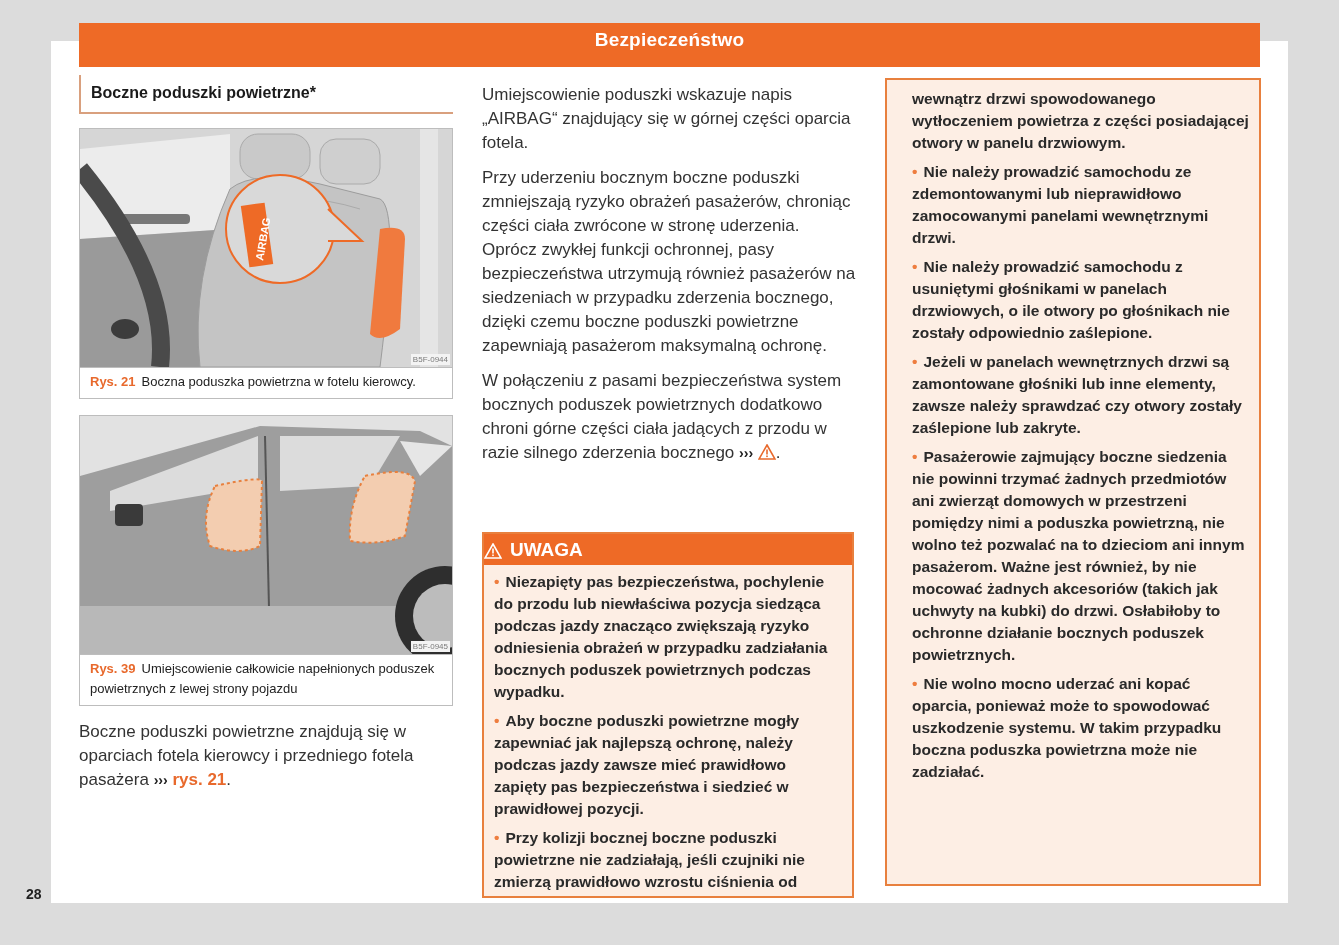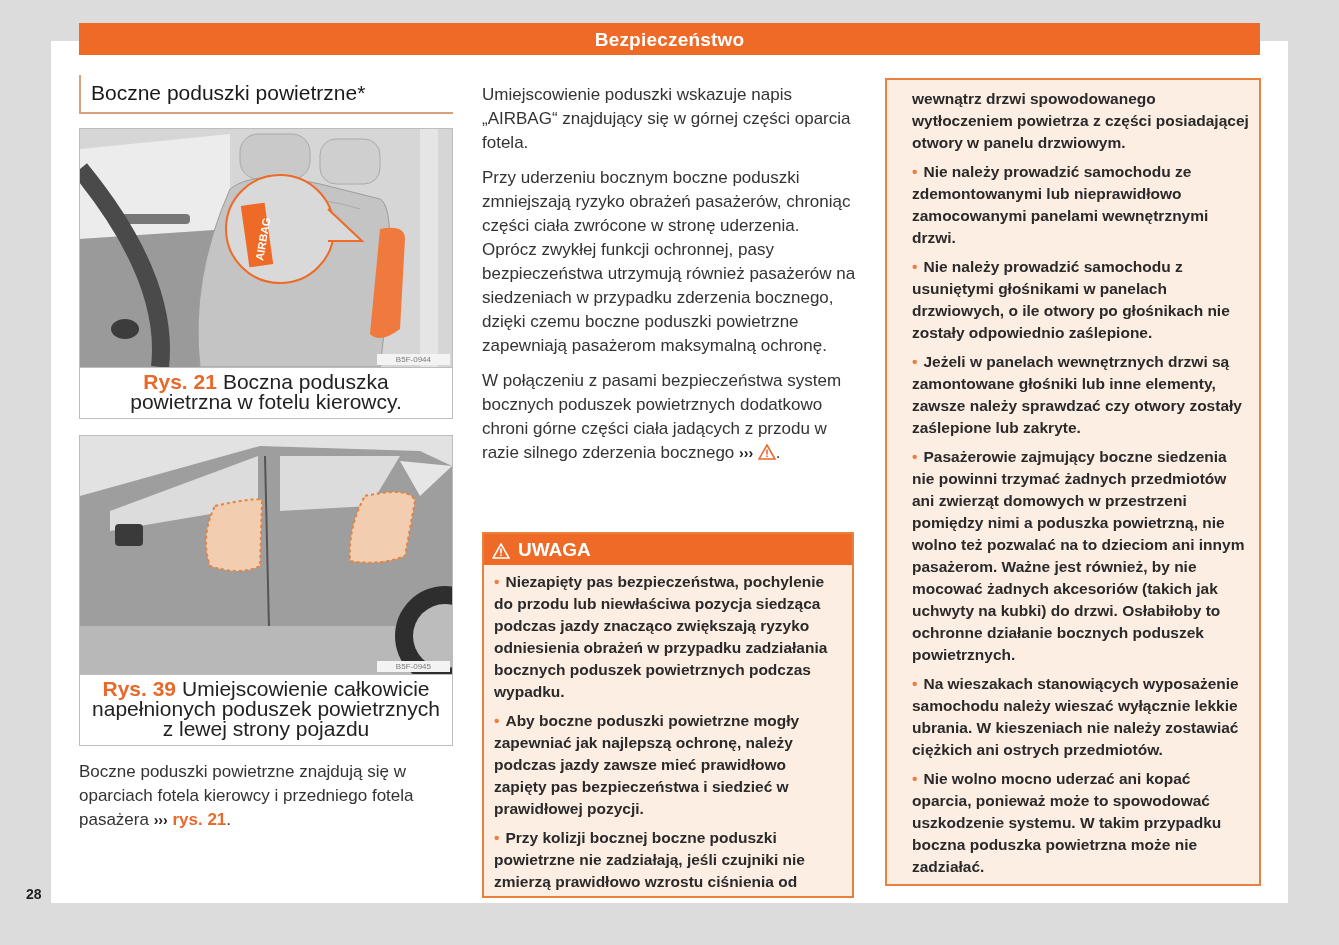--- a/index.html
+++ b/index.html
@@ -2,53 +2,53 @@
 <html><head>
 <meta charset="utf-8">
 <style>
   html, body { margin: 0; padding: 0; }
   body {
     width: 1339px; height: 945px; background: #dcdcdc; position: relative; overflow: hidden;
     font-family: "DejaVu Sans", sans-serif; color: #2a2a2a;
   }
   .page { position: absolute; left: 51px; top: 41px; width: 1237px; height: 862px; background: #ffffff; }
   .header-band {
-    position: absolute; left: 79px; top: 23px; width: 1181px; height: 32px;
+    position: absolute; left: 79px; top: 23px; width: 1181px; height: 44px;
     background: #ee6a26; color: #fff; text-align: center;
     font-family: "Liberation Sans", sans-serif; font-size: 19px; line-height: 33px; font-weight: bold; letter-spacing: 0.2px;
   }
   .page-number { position: absolute; left: 26px; top: 886px; font-family: "Liberation Sans", sans-serif; font-weight: bold; font-size: 14px; color: #222; }
 
   .col1 { position: absolute; left: 79px; top: 75px; width: 374px; }
   .section-title {
     border-left: 2px solid #d9a07e; border-bottom: 2px solid #d9a07e;
-    padding: 3px 0 6px 10px; font-family: "Liberation Sans", sans-serif; font-weight: normal;
-    font-size: 21px; color: #1a1a1a; height: 28px; line-height: 30px;
+    padding: 3px 0 6px 10px; font-family: "Liberation Sans", sans-serif; font-weight: bold;
+    font-size: 16px; color: #1a1a1a; height: 28px; line-height: 30px;
   }
   .figure { border: 1px solid #bdbdbd; margin-top: 14px; }
   .figure .img { position: relative; height: 238px; overflow: hidden; background: #cfcfcf; }
   .figure.fig2 .img { height: 238px; }
   .fig-code {
     position: absolute; right: 2px; bottom: 2px; background: #f3f3f3; color: #7a7a7a;
-    font-family: "Liberation Sans", sans-serif; font-size: 8px; padding: 1px 19px; text-align: right;
+    font-family: "Liberation Sans", sans-serif; font-size: 8px; padding: 1px 2px; text-align: right;
   }
-  .caption { padding: 4px 10px 6px 10px; font-family: "Liberation Sans", sans-serif; font-size: 21px; line-height: 20px; color: #222; border-top: 1px solid #bdbdbd; text-align: center; }
+  .caption { padding: 4px 10px 6px 10px; font-family: "Liberation Sans", sans-serif; font-size: 13px; line-height: 20px; color: #222; border-top: 1px solid #bdbdbd; }
   .caption .lbl { color: #e8692c; font-weight: bold; margin-right: 6px; }
   .body-text { font-family: "Liberation Sans", sans-serif; font-size: 17px; line-height: 24px; color: #333; }
   .col1 .body-text { margin-top: 12px; }
   .xref { font-weight: bold; color: #222; font-size: 14px; }
   .link { color: #e8692c; font-weight: bold; }
 
   .col2 { position: absolute; left: 482px; top: 78px; width: 374px; }
   .col2 p { margin: 5px 0 11px 0; }
   .warn-tri { display: inline-block; vertical-align: -2px; }
 
   .warning-box { margin-top: 16px; border: 2px solid #e8803e; background: #fdeee4; width: 372px; position: absolute; left: 482px; top: 516px; height: 366px; box-sizing: border-box; }
   .warning-head {
-    background: #ee6a26; color: #fff; height: 31px; line-height: 31px; padding-left: 8px;
+    background: #ee6a26; color: #fff; height: 31px; line-height: 31px; padding-left: 0;
     font-family: "Liberation Sans", sans-serif; font-weight: bold; font-size: 19px;
   }
   .warning-head svg { vertical-align: -3px; margin-right: 8px; }
   .warn-body { padding: 6px 10px 0 10px; }
   .warn-item { font-family: "Liberation Sans", sans-serif; font-weight: bold; font-size: 15.5px; line-height: 22px; color: #2a2a2a; margin-bottom: 7px; }
   .bullet { color: #ee7d3f; margin-right: 6px; }
 
   .col3 { position: absolute; left: 885px; top: 78px; width: 376px; height: 808px; box-sizing: border-box; border: 2px solid #e8803e; background: #fdeee4; padding-left: 15px; }
   .col3 .warn-body { padding: 8px 10px 0 10px; }
 </style>
@@ -143,18 +143,17 @@
   </div>
 </div>
 
 <div class="col3">
   <div class="warn-body">
     <div class="warn-item">wewnątrz drzwi spowodowanego wytłoczeniem powietrza z części posiadającej otwory w panelu drzwiowym.</div>
     <div class="warn-item"><span class="bullet">•</span><span>Nie należy prowadzić samochodu ze zdemontowanymi lub nieprawidłowo zamocowanymi panelami wewnętrznymi drzwi.</span></div>
     <div class="warn-item"><span class="bullet">•</span><span>Nie należy prowadzić samochodu z usuniętymi głośnikami w panelach drzwiowych, o ile otwory po głośnikach nie zostały odpowiednio zaślepione.</span></div>
     <div class="warn-item"><span class="bullet">•</span><span>Jeżeli w panelach wewnętrznych drzwi są zamontowane głośniki lub inne elementy, zawsze należy sprawdzać czy otwory zostały zaślepione lub zakryte.</span></div>
     <div class="warn-item"><span class="bullet">•</span><span>Pasażerowie zajmujący boczne siedzenia nie powinni trzymać żadnych przedmiotów ani zwierząt domowych w przestrzeni pomiędzy nimi a poduszka powietrzną, nie wolno też pozwalać na to dzieciom ani innym pasażerom. Ważne jest również, by nie mocować żadnych akcesoriów (takich jak uchwyty na kubki) do drzwi. Osłabiłoby to ochronne działanie bocznych poduszek powietrznych.</span></div>
-    <div class="warn-item"><span class="bullet">•</span><span>Na wieszakach stanowiących wyposażenie samochodu należy wieszać wyłącznie lekkie ubrania. W kieszeniach nie należy zostawiać ciężkich ani ostrych przedmiotów.</span></div>
     <div class="warn-item"><span class="bullet">•</span><span>Nie wolno mocno uderzać ani kopać oparcia, ponieważ może to spowodować uszkodzenie systemu. W takim przypadku boczna poduszka powietrzna może nie zadziałać.</span></div>
   </div>
 </div>
 
 <div class="page-number">28</div>
 
 </body></html>

